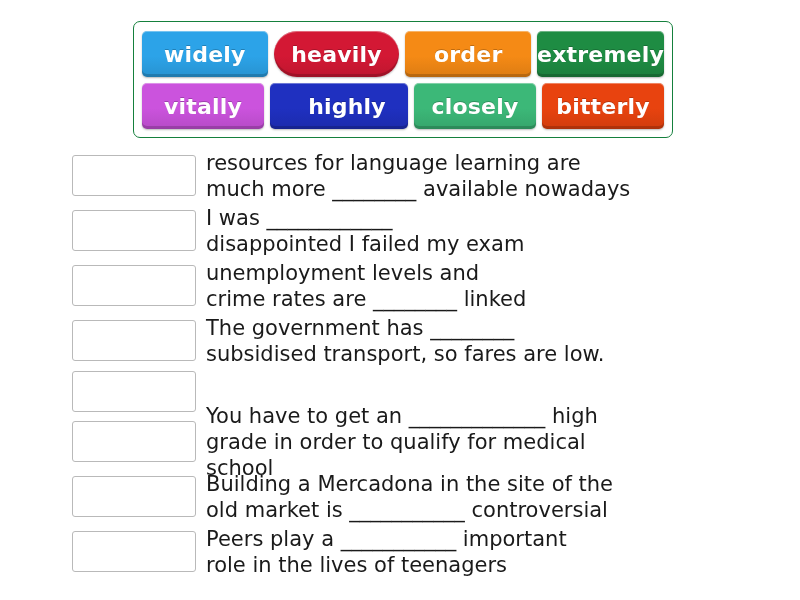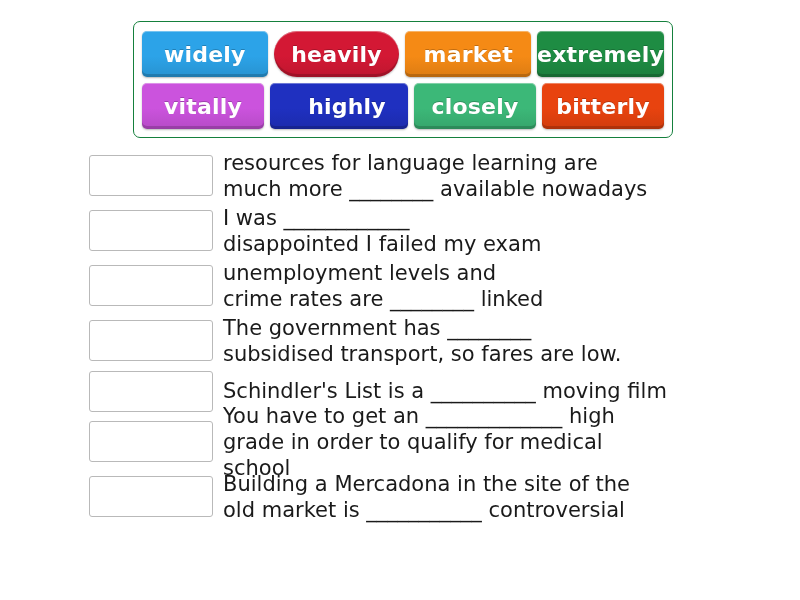--- a/index.html
+++ b/index.html
@@ -52,21 +52,21 @@
                 inset 0 -3px 0 rgba(0,0,0,0.17),
                 0 1px 2px rgba(0,0,0,0.28);
     cursor: pointer;
     user-select: none;
     box-sizing: border-box;
   }
 
   
   #question-list {
     position: absolute;
-    left: 17px;
+    left: 0;
     top: 148px;
     width: 652px;
   }
   .question-row {
     display: flex;
     align-items: center;
     padding: 0 0 0 72px;
     box-sizing: border-box;
   }
   .q-two-line { height: 55px; }
@@ -90,21 +90,21 @@
     white-space: pre-line;
   }
 </style>
 </head>
 <body>
 
 <div id="tile-bank">
     <div class="tile-row">
       <div class="tile" style="background: linear-gradient(rgb(44, 163, 232) 0%, rgb(44, 163, 232) 55%, rgba(0, 0, 0, 0.1) 100%), rgb(44, 163, 232); background-blend-mode: normal;">widely</div>
       <div class="tile" style="background: linear-gradient(rgb(211, 24, 52) 0%, rgb(211, 24, 52) 55%, rgba(0, 0, 0, 0.1) 100%), rgb(211, 24, 52); background-blend-mode: normal; border-radius: 23px;">heavily</div>
-      <div class="tile" style="background: linear-gradient(rgb(245, 138, 21) 0%, rgb(245, 138, 21) 55%, rgba(0, 0, 0, 0.1) 100%), rgb(245, 138, 21); background-blend-mode: normal;">market</div>
+      <div class="tile" style="background: linear-gradient(rgb(245, 138, 21) 0%, rgb(245, 138, 21) 55%, rgba(0, 0, 0, 0.1) 100%), rgb(245, 138, 21); background-blend-mode: normal;">order</div>
       <div class="tile" style="background: linear-gradient(rgb(30, 140, 67) 0%, rgb(30, 140, 67) 55%, rgba(0, 0, 0, 0.1) 100%), rgb(30, 140, 67); background-blend-mode: normal;">extremely</div>
     </div>
     <div class="tile-row">
       <div class="tile" style="background: linear-gradient(rgb(203, 83, 221) 0%, rgb(203, 83, 221) 55%, rgba(0, 0, 0, 0.1) 100%), rgb(203, 83, 221); background-blend-mode: normal;">vitally</div>
       <div class="tile" style="background: linear-gradient(rgb(31, 48, 192) 0%, rgb(31, 48, 192) 55%, rgba(0, 0, 0, 0.1) 100%), rgb(31, 48, 192); background-blend-mode: normal; padding-left: 16px;">highly</div>
       <div class="tile" style="background: linear-gradient(rgb(60, 184, 120) 0%, rgb(60, 184, 120) 55%, rgba(0, 0, 0, 0.1) 100%), rgb(60, 184, 120); background-blend-mode: normal;">closely</div>
       <div class="tile" style="background: linear-gradient(rgb(232, 67, 15) 0%, rgb(232, 67, 15) 55%, rgba(0, 0, 0, 0.1) 100%), rgb(232, 67, 15); background-blend-mode: normal;">bitterly</div>
     </div>
   </div>
 
@@ -124,25 +124,29 @@
       <div class="q-text">unemployment levels and
 crime rates are ________ linked</div>
     </div>
     <div class="question-row q-two-line">
       <div class="drop-box"></div>
       <div class="q-text">The government has ________
 subsidised transport, so fares are low.</div>
     </div>
     <div class="question-row q-one-line">
       <div class="drop-box"></div>
-      <div class="q-text">Schindler's List is a __________ moving film</div>
     </div>
     <div class="question-row q-two-line">
       <div class="drop-box"></div>
       <div class="q-text">You have to get an _____________ high
 grade in order to qualify for medical school</div>
     </div>
     <div class="question-row q-two-line">
       <div class="drop-box"></div>
       <div class="q-text">Building a Mercadona in the site of the
 old market is ___________ controversial</div>
     </div>
+    <div class="question-row q-two-line">
+      <div class="drop-box"></div>
+      <div class="q-text">Peers play a ___________ important
+role in the lives of teenagers</div>
+    </div>
   </div>
 
 </body></html>

